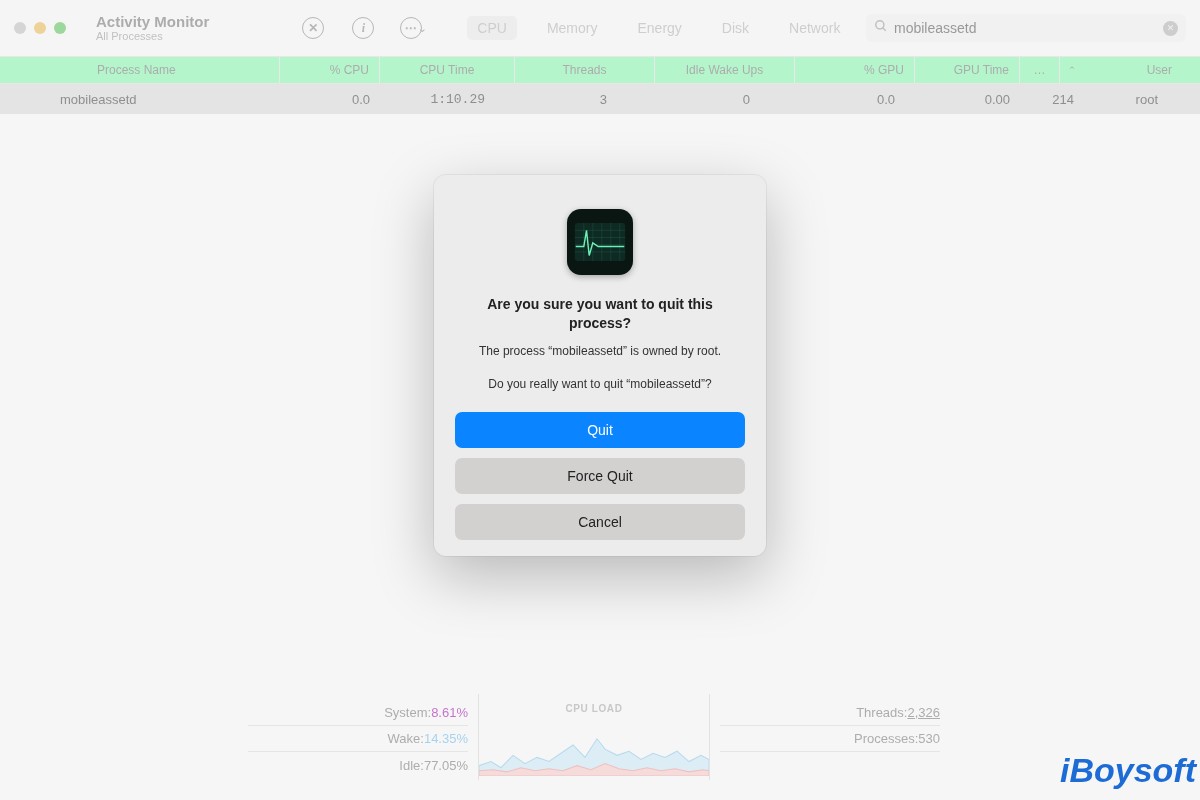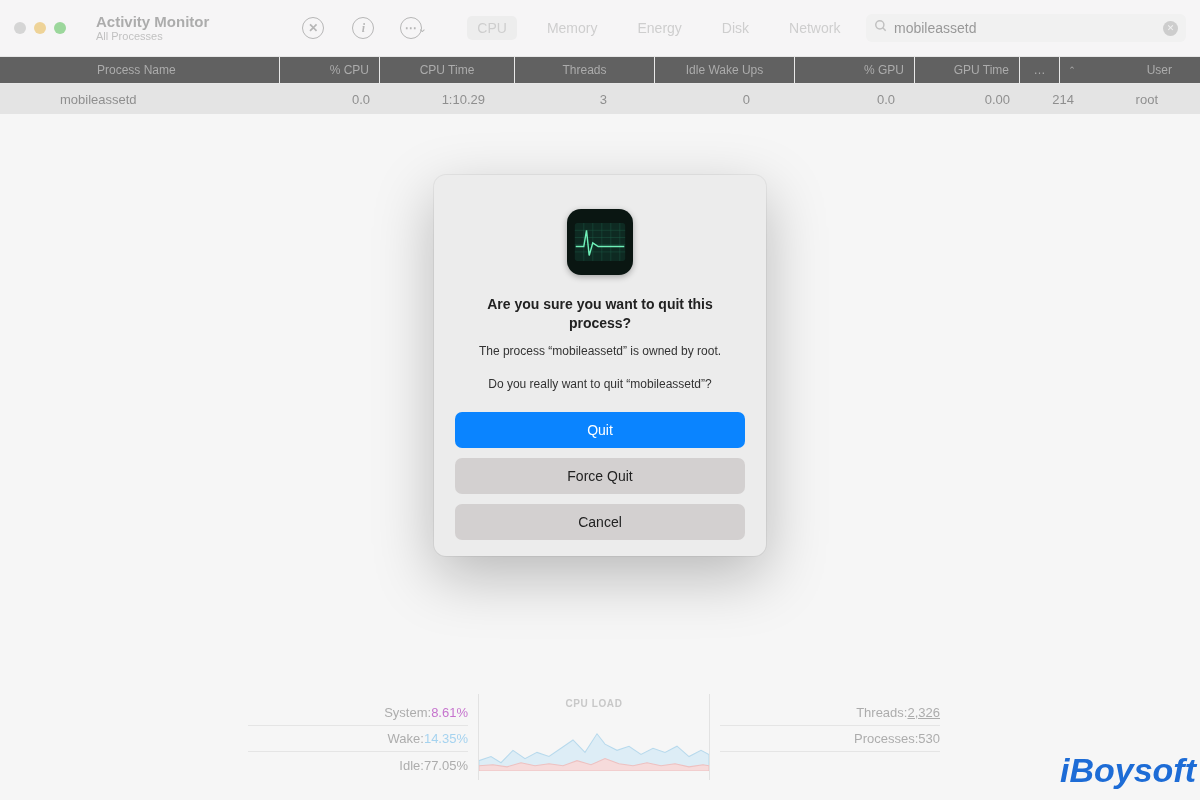--- a/index.html
+++ b/index.html
@@ -55,21 +55,21 @@
   font-size: 14px; color: #5a5a5a; flex: 1;
 }
 .clear-icon { width: 15px; height: 15px; border-radius:50%; background:#aeaeae; display:flex; align-items:center; justify-content:center; font-size:9px; color:#e8e8e8; cursor:pointer; }
 
 
 .thead {
   display: flex; height: 28px; align-items: center;
   font-size: 12px; color: #7a7a7a;
   border-top: 1px solid #d8d8d8;
   border-bottom: 1px solid #d8d8d8;
-  background: #000000;
+  background: #86efac;
 }
 .th { padding: 0 10px; border-right: 1px solid #dcdcdc; height:100%; display:flex; align-items:center; }
 .th.name { width: 280px; padding-left: 97px; }
 .th.cpu { width: 100px; justify-content:flex-end; }
 .th.cputime { width: 135px; justify-content:center; }
 .th.threads { width: 140px; justify-content:center; }
 .th.wake { width: 140px; justify-content:center; }
 .th.gpu { width: 120px; justify-content:flex-end; }
 .th.gputime { width: 105px; justify-content:flex-end; }
 .th.col-more { width: 40px; justify-content:center; }
@@ -79,41 +79,41 @@
 
 .tbody { }
 .row {
   display: flex; height: 30px; align-items: center;
   font-size: 13px; color: #4a4a4a;
   background: #d3d3d3;
 }
 .td { padding: 0 10px; height:100%; display:flex; align-items:center; }
 .td.name { width: 280px; padding-left: 60px; }
 .td.cpu { width: 100px; justify-content:flex-end; }
-.td.cputime { width: 135px; justify-content:flex-end; padding-right: 30px; }
+.td.cputime { width: 135px; justify-content:flex-end; padding-right: 30px; font-family: Liberation Mono, monospace; }
 .td.threads { width: 140px; justify-content:flex-end; padding-right: 48px; }
 .td.wake { width: 140px; justify-content:flex-end; padding-right: 45px; }
 .td.gpu { width: 120px; justify-content:flex-end; padding-right: 20px; }
 .td.gputime { width: 105px; justify-content:flex-end; }
 .td.col-more { width: 64px; justify-content:flex-end; }
 .td.user { flex:1; justify-content:flex-end; padding-right:42px; }
 
 
 .footer {
   position: absolute; bottom: 20px; left: 238px;
   display: flex; align-items: stretch;
   height: 86px;
 }
 .stat-box { width: 240px; height: 86px; font-size: 13px; padding: 6px 10px; }
 .stat-row { display: flex; justify-content: flex-end; height: 26px; align-items:center; border-bottom: 1px solid #d6d6d6; }
 .stat-row:last-child { border-bottom:none; }
 .stat-label { color: #7a7a7a; }
 .graph-box {
   width: 232px; border-left: 1px solid #d0d0d0; border-right: 1px solid #d0d0d0;
-  display:flex; flex-direction:column; align-items:center;
+  display:flex; flex-direction:column; align-items:center;justify-content:center;
 }
 .graph-title { font-size: 10px; letter-spacing: 0.6px; color:#a6a6a6; font-weight:600; margin-top:4px; }
 .graph-svg { width: 100%; height: 62px; }
 
 
 .modal-backdrop { position:absolute; inset:0; background:rgba(255,255,255,0.38); }
 .modal {
   position: absolute; left: 50%; top: 175px; transform: translateX(-50%);
   width: 332px; background: #ececec;
   border-radius: 12px; padding: 18px 12px 14px;

